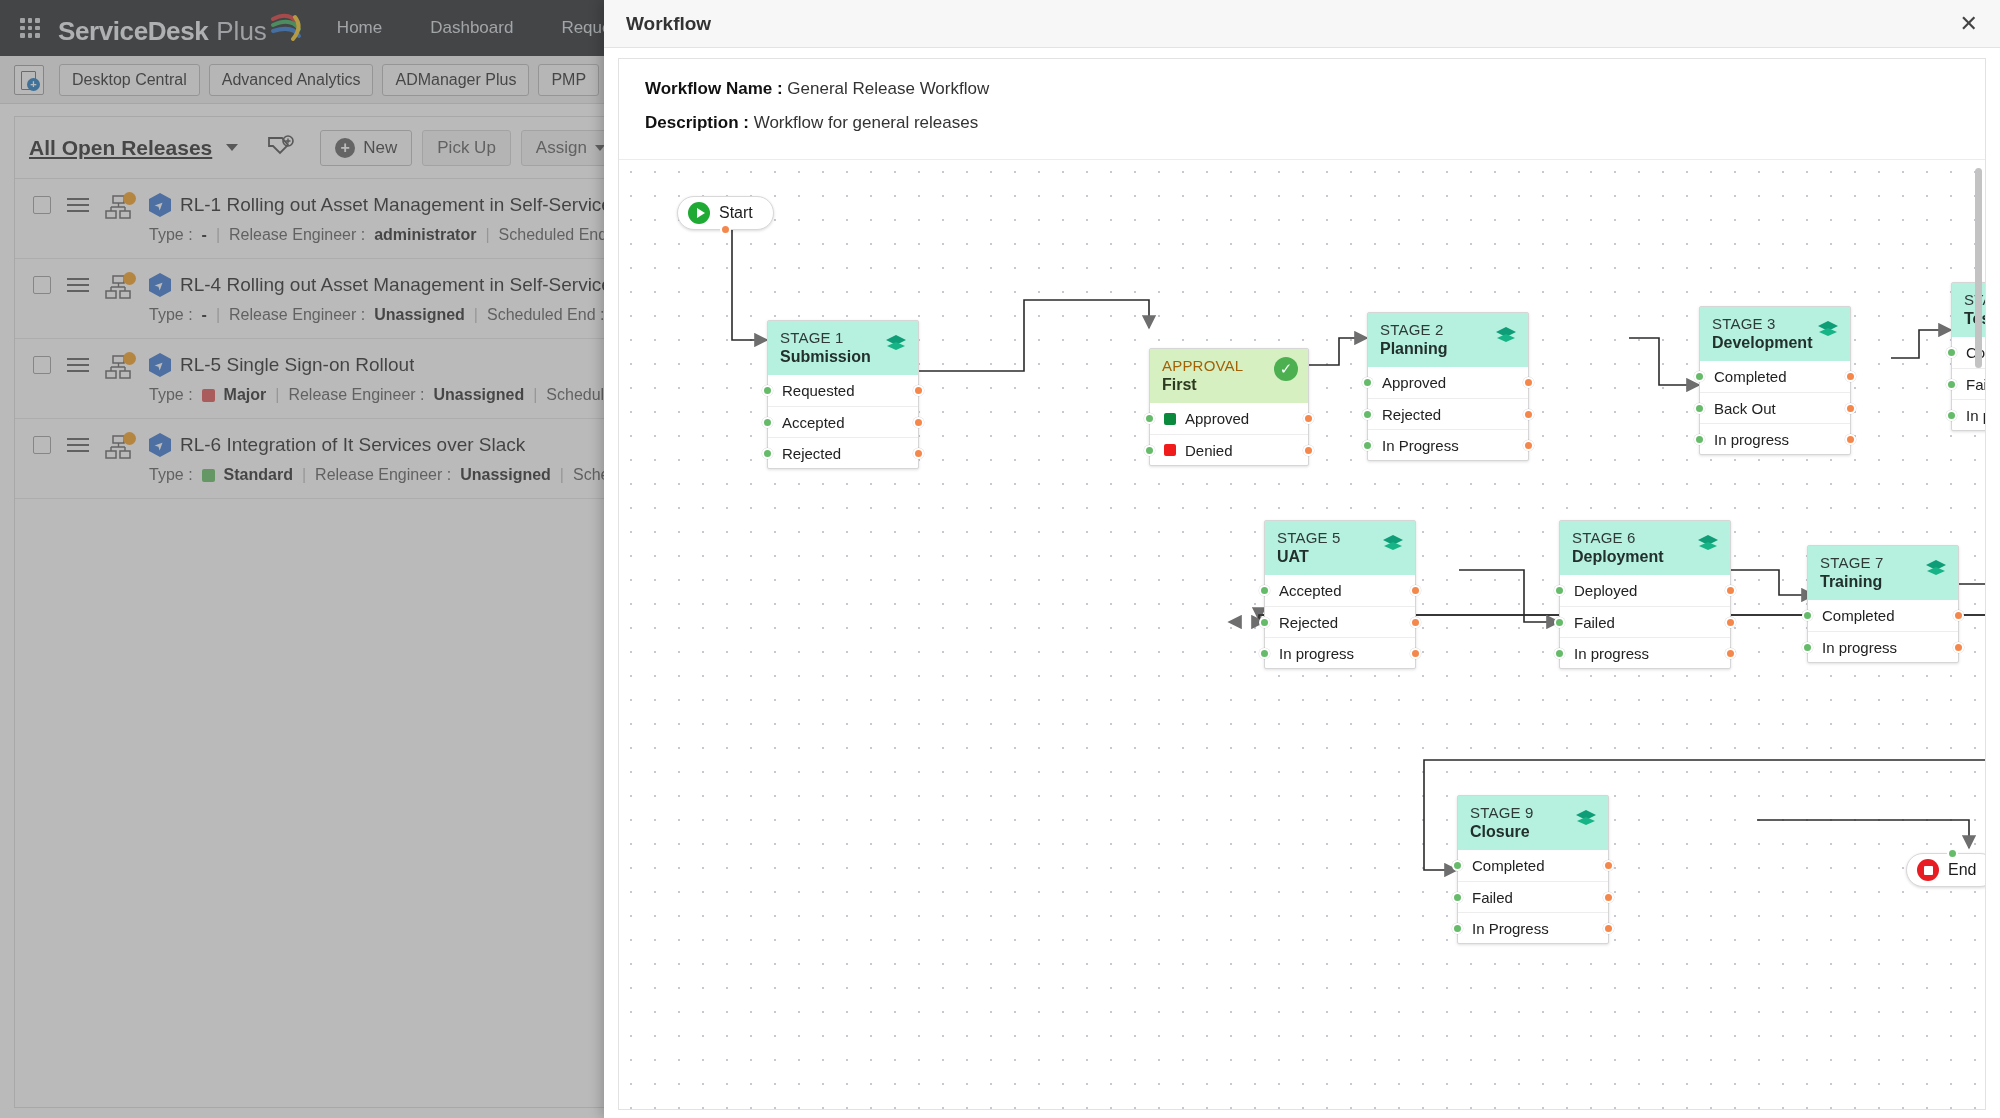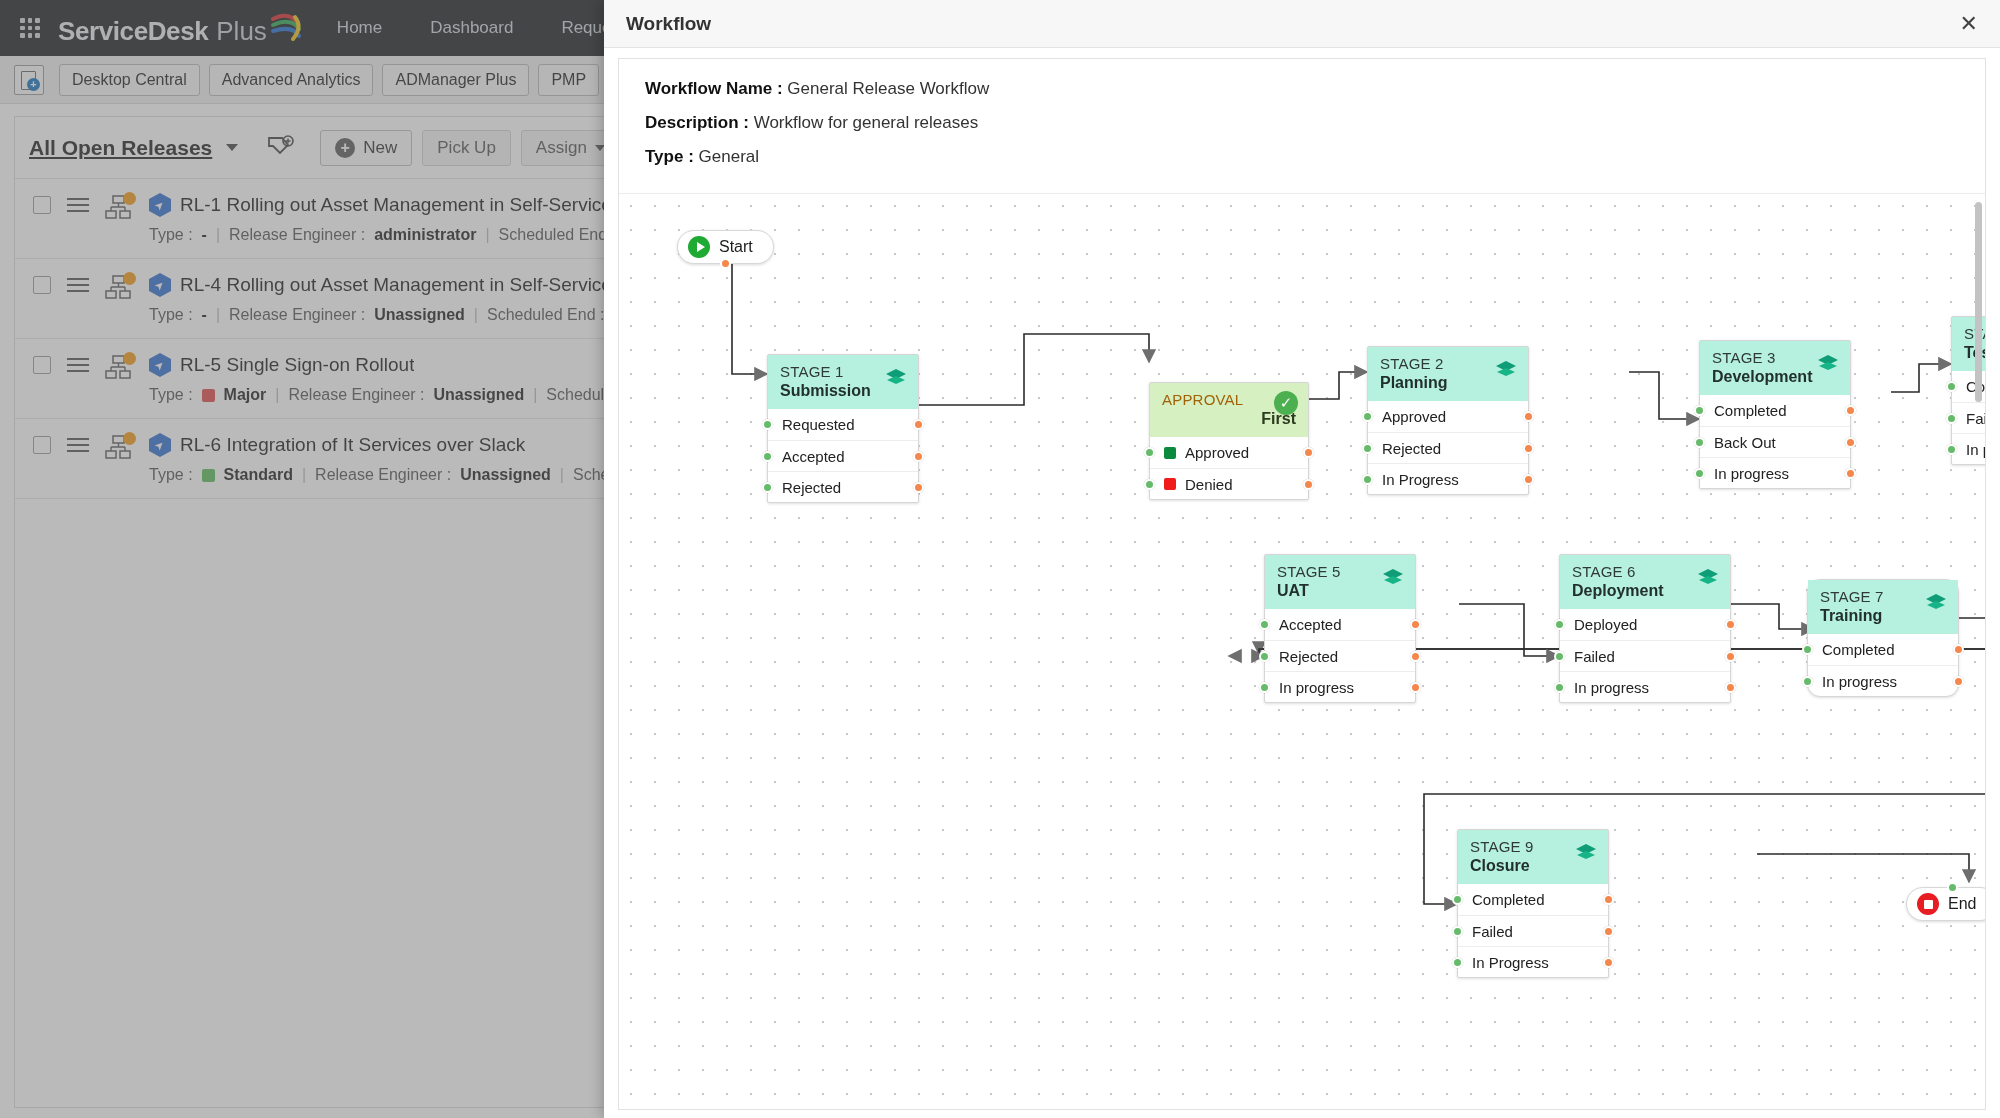--- a/index.html
+++ b/index.html
@@ -140,21 +140,21 @@
     position: absolute; background: #fff; border: 1px solid #d6d6d6; border-radius: 2px;
     box-shadow: 0 1px 3px rgba(0,0,0,0.13);
   }
   .node .nhead {
     background: #b6f0df; padding: 8px 12px 9px 12px; position: relative;
   }
   .node.approval .nhead { background: #d7f0c2; }
   .nstage { font-size: 15px; color: #2f3a37; letter-spacing: 0.2px;}
   .nname { font-size: 16px; color: #22302c; font-weight: bold; margin-top: 2px;}
   .node.approval .nstage { color: #a16207;}
-  .node.approval .nname { color: #2c3a1f; text-align: right;}
+  .node.approval .nname { color: #2c3a1f;}
   .layers { position: absolute; right: 11px; top: 13px; width: 22px; height: 18px;}
   .check-badge {
     position: absolute; right: 10px; top: 8px; width: 24px; height: 24px; border-radius: 50%;
     background: #4caf50; color:#fff; font-size: 15px; line-height: 24px; text-align: center;
   }
   .nrow {
     height: 31px; display: flex; align-items: center; padding-left: 14px;
     font-size: 15px; color: #222; border-top: 1px solid #ededed; position: relative;
   }
   .nrow:first-of-type { border-top: none; }
@@ -399,24 +399,20 @@
 
       <div class="wf-info">
         <div>
           <b>Workflow Name :</b>
           <span>General Release Workflow</span>
         </div>
         <div>
           <b>Description :</b>
           <span>Workflow for general releases</span>
         </div>
-        <div>
-          <b>Type :</b>
-          <span>General</span>
-        </div>
       </div>
 
       <div class="canvas-wrap">
         <div class="canvas" id="canvas">
           <svg class="edges" id="edges">
             <defs>
               <marker id="arr" markerWidth="9" markerHeight="9" refX="8" refY="4.5" orient="auto">
                 <path d="M0,0 L9,4.5 L0,9 z" fill="#6e6e6e"></path>
               </marker>
             </defs>
@@ -619,21 +615,21 @@
                     <span>Failed</span>
                     <span class="port out"></span>
                   </div>
                   <div class="nrow">
                     <span class="port in"></span>
                     <span>In progress</span>
                     <span class="port out"></span>
                   </div>
                 </div>
               </div>
-              <div class="node" style="left: 1188px; top: 385px; width: 152px; border-radius: 13px;">
+              <div class="node" style="left: 1188px; top: 385px; width: 152px;">
                 <div class="nhead">
                   <div class="nstage">STAGE 7</div>
                   <div class="nname">Training</div>
                   <div class="layers"><svg width="22" height="18" viewBox="0 0 22 18">
                       <path d="M11 1 L21 6 L11 11 L1 6 Z" fill="#0f9d77"></path>
                       <path d="M11 8 L20 12 L11 16 L2 12 Z" fill="#17b487"></path>
                     </svg></div>
                 </div>
                 <div class="body">
                   <div class="nrow">

